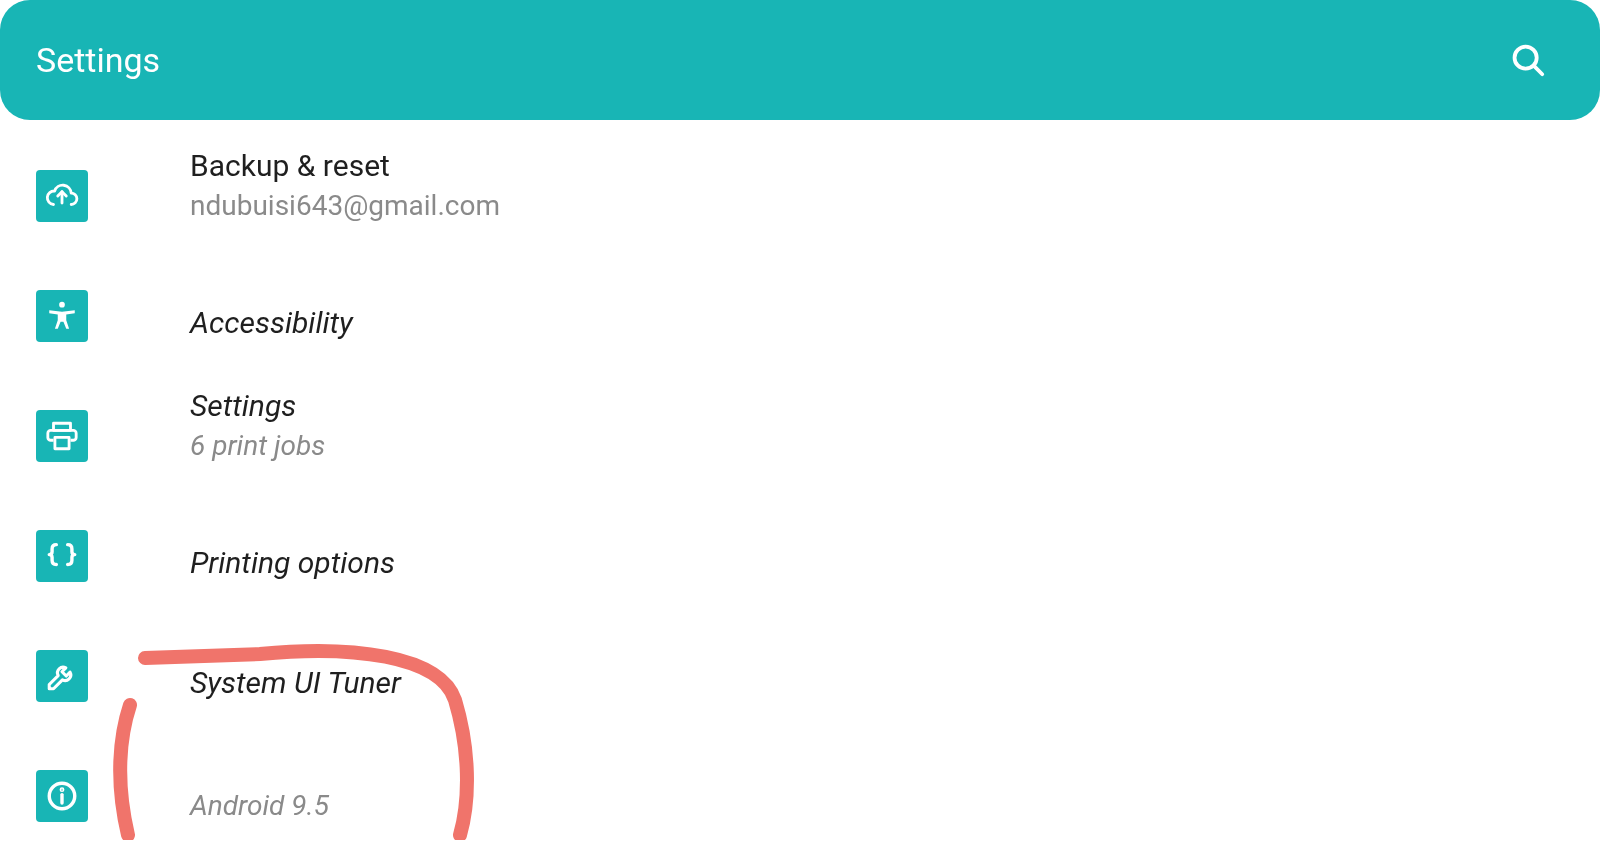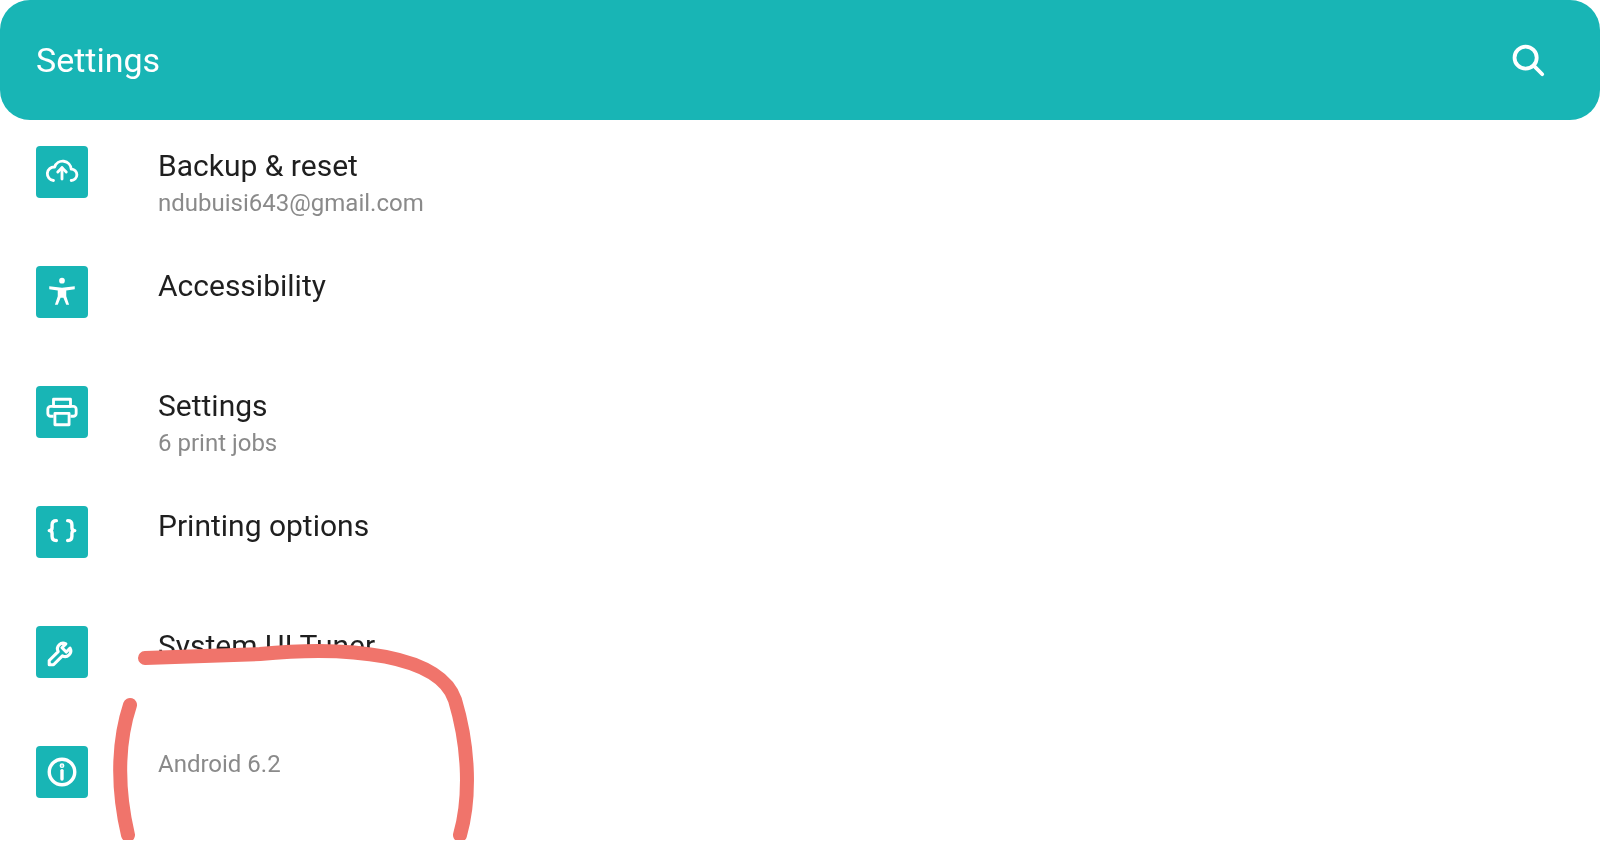--- a/index.html
+++ b/index.html
@@ -34,26 +34,27 @@
     align-items: center;
     justify-content: center;
     cursor: pointer;
     color: #ffffff;
   }
   .list {
     padding-top: 8px;
   }
   .list-item {
     display: flex;
-    align-items: flex-start;
+    align-items: flex-end;
     min-height: 112px;
     padding: 18px 36px;
     cursor: pointer;
+    gap: 32px;
   }
-  .list-item + .list-item { margin-top: 8px; }
+  .list-item + .list-item { margin-top: 8px; font-style: italic; }
   .icon-tile {
     width: 52px;
     height: 52px;
     border-radius: 4px;
     background: #18b5b5;
     display: flex;
     align-items: center;
     justify-content: center;
     color: #ffffff;
     flex-shrink: 0;
@@ -64,21 +65,21 @@
     display: flex;
     flex-direction: column;
     justify-content: center;
   }
   .item-title {
     font-size: 30px;
     color: #1f1f1f;
     line-height: 1.3;
   }
   .item-sub {
-    font-size: 24px;
+    font-size: 28px;
     color: #8a8a8a;
     margin-top: 4px;
   }
   
   .annotation {
     position: absolute;
     pointer-events: none;
     left: 110px;
     top: 640px;
     width: 400px;
@@ -171,21 +172,21 @@
 
   <div class="list-item">
     <div class="icon-tile">
       <svg width="34" height="34" viewBox="0 0 24 24" fill="none" stroke="currentColor" stroke-width="2.4" stroke-linecap="round">
         <circle cx="12" cy="12" r="9"></circle>
         <line x1="12" y1="11" x2="12" y2="17"></line>
         <circle cx="12" cy="7.5" r="0.5" fill="currentColor"></circle>
       </svg>
     </div>
     <div class="text-col">
-      <div class="item-sub">Android 6.2</div>
+      <div class="item-sub">Android 9.5</div>
     </div>
   </div>
 
 </div>
 
 <svg class="annotation" width="400" height="200" viewBox="0 0 400 200">
   <path d="M35,18 L150,14 C240,5 330,15 345,60 C360,110 360,160 350,195"></path>
   <path d="M20,65 C10,95 5,140 18,195"></path>
 </svg>
 

